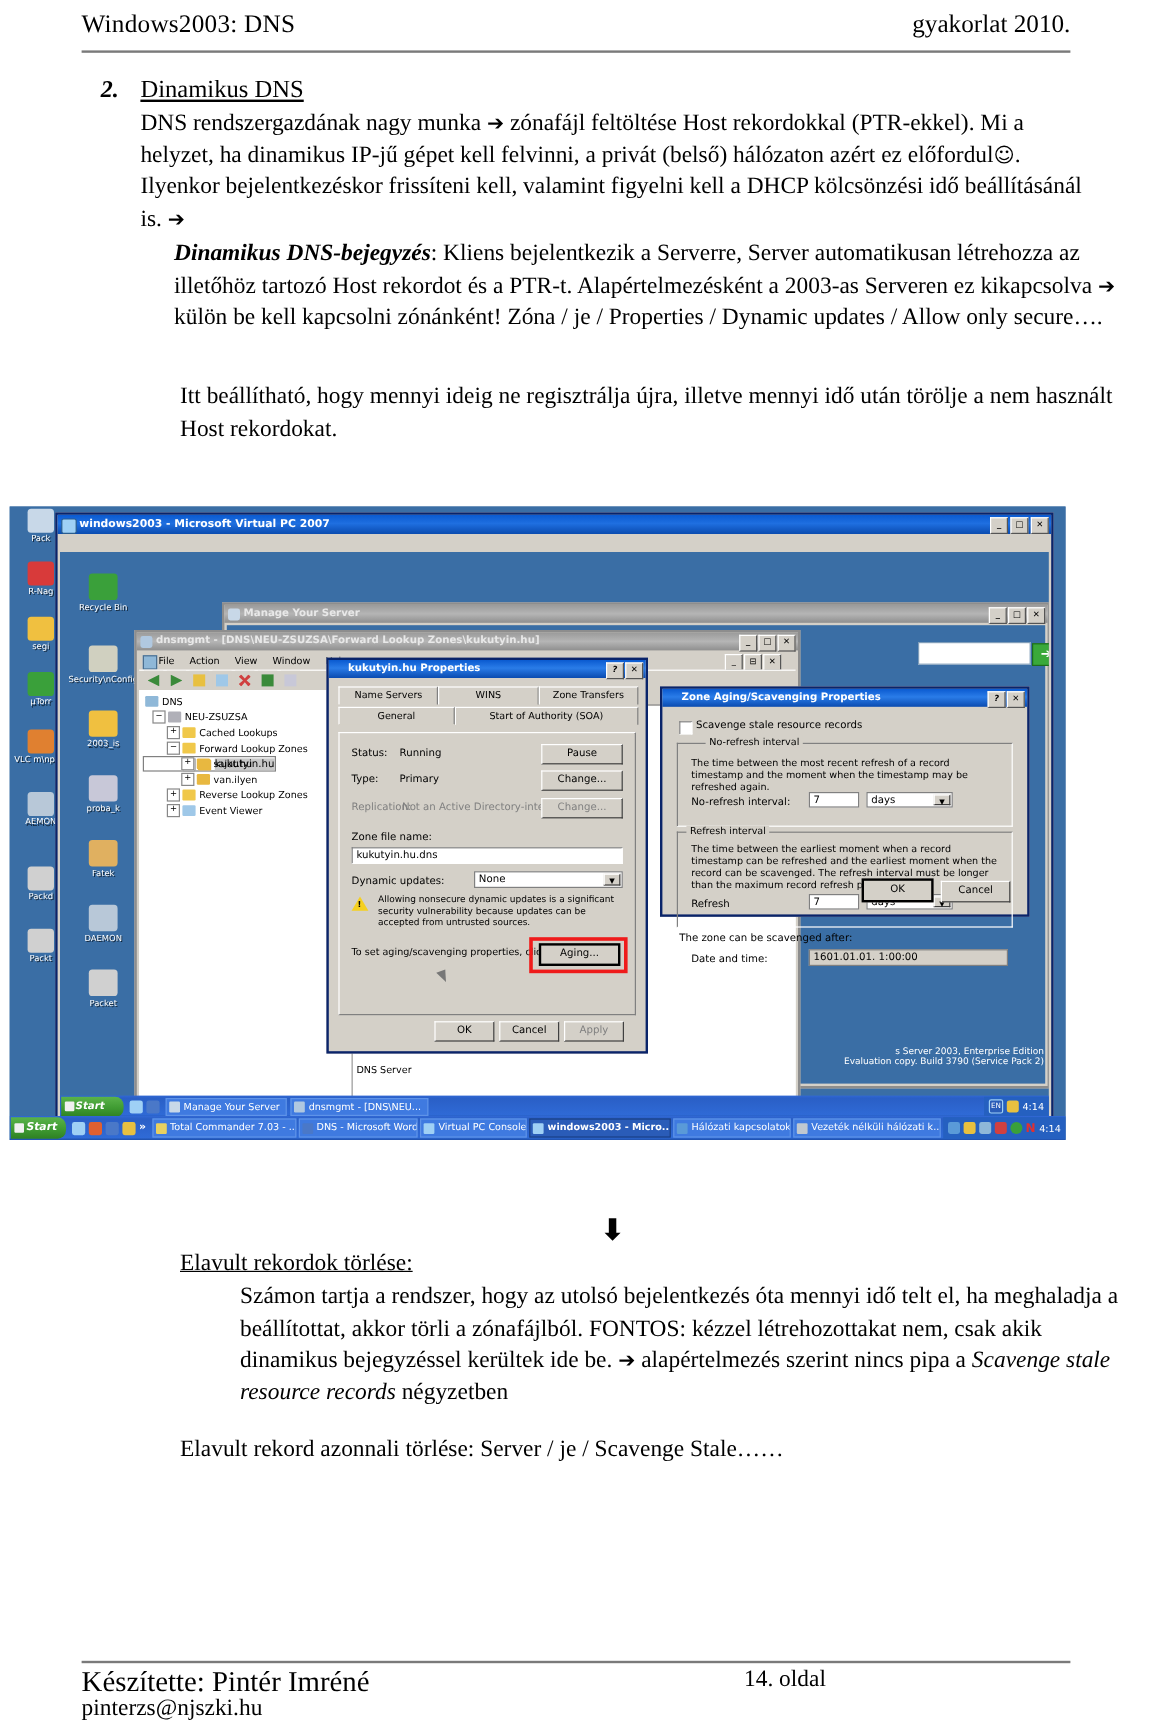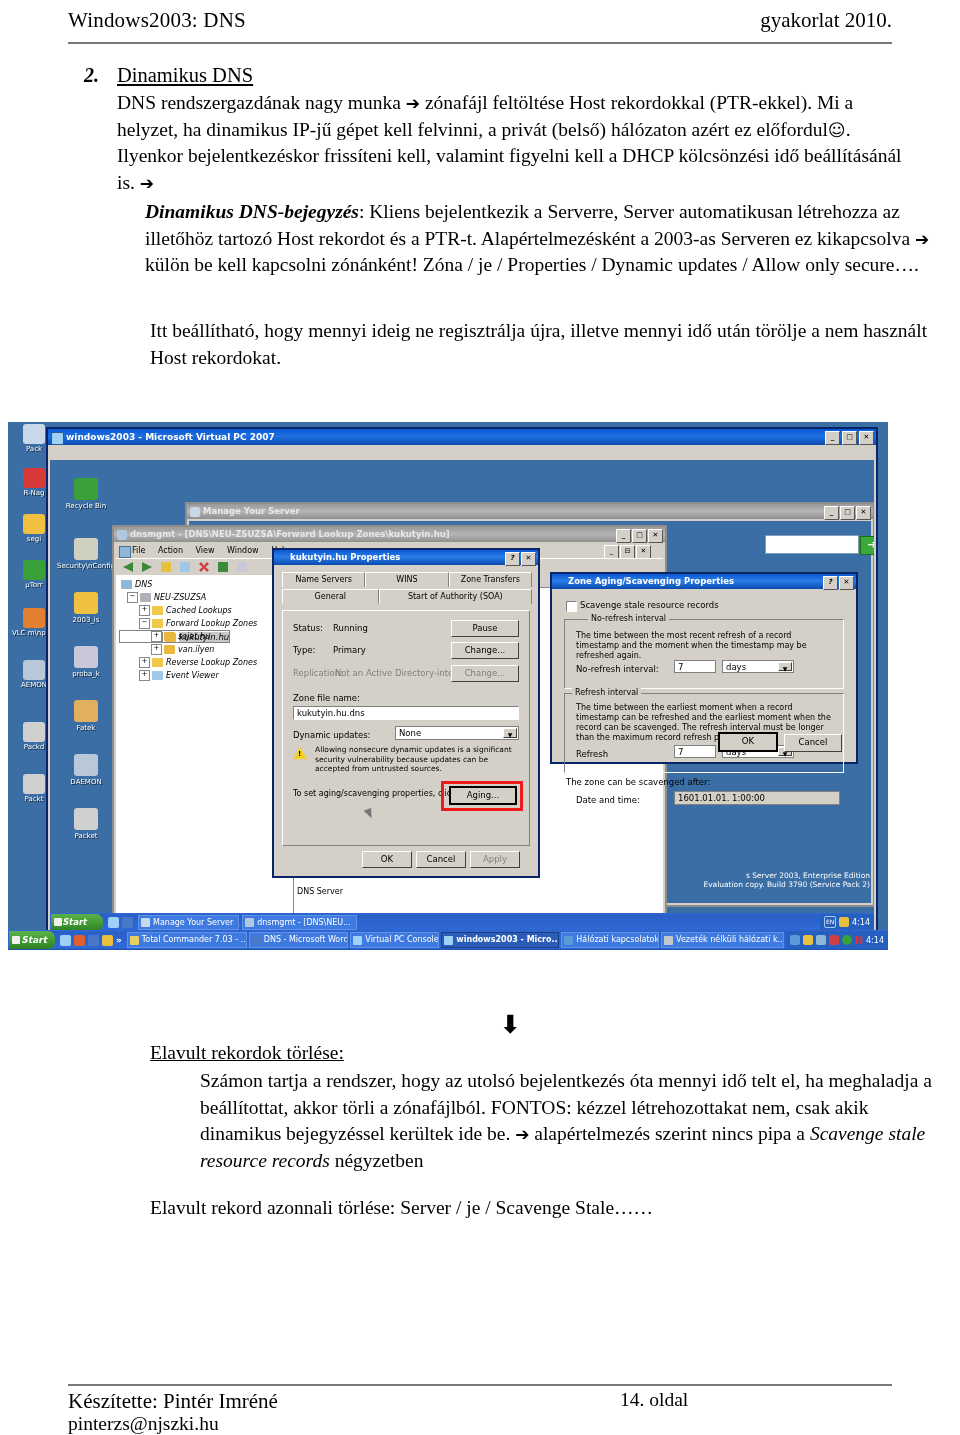--- a/index.html
+++ b/index.html
@@ -30,21 +30,21 @@
 
   .p4{left:150px;top:965px;width:790px;}
   .downarrow{position:absolute;left:500px;top:1012px;font-family:"DejaVu Sans",sans-serif;
     font-size:25px;line-height:25px;font-weight:bold;}
   .h-sub{position:absolute;left:150px;top:1042px;font-size:19.5px;text-decoration:underline;}
   .p5{left:200px;top:1068px;width:740px;}
   .p5b{left:150px;top:1195px;width:790px;}
 
   
   .ftr-rule{position:absolute;left:68px;top:1384px;width:824px;height:1.5px;background:#7a7a7a;}
-  .ftr-l1{position:absolute;left:68px;top:1389px;font-size:21px;}
+  .ftr-l1{position:absolute;left:68px;top:1389px;font-size:24px;}
   .ftr-l2{position:absolute;left:68px;top:1413px;font-size:19.5px;}
   .ftr-pg{position:absolute;left:620px;top:1389px;font-size:19.5px;}
 
   
   .shot{position:absolute;left:8px;top:422px;width:880px;height:528px;
         font-family:"DejaVu Sans", sans-serif;overflow:hidden;
         background:#3a6ea5;}
 
   
   .host-desk{position:absolute;inset:0;background:#3a6ea5;}
@@ -103,21 +103,21 @@
     border-top:1px solid #fff;display:flex;align-items:center;gap:3px;padding-left:4px;box-sizing:border-box;}
   .tbtn{width:14px;height:14px;background:#d4d0c8;border:1px solid transparent;position:relative;}
   .tbtn i{position:absolute;inset:2px;display:block;}
   .dns-split{position:absolute;left:2px;top:48px;right:2px;bottom:2px;background:#fff;display:flex;}
   .dns-tree{width:178px;background:#fff;border-right:1px solid #888;position:relative;font-size:8px;
             color:#000;padding:3px 0 0 3px;box-sizing:border-box;}
   .tnode{position:relative;height:13px;line-height:13px;white-space:nowrap;}
   .tnode .exp{display:inline-block;width:9px;height:9px;border:1px solid #888;background:#fff;
     font-size:7px;line-height:7px;text-align:center;vertical-align:middle;margin-right:2px;color:#000;}
   .tnode .ti{display:inline-block;width:11px;height:9px;vertical-align:middle;margin-right:3px;border-radius:1px;}
-  .tnode .tl{vertical-align:middle;font-style:italic;}
+  .tnode .tl{vertical-align:middle;}
   .tnode.sel .tl{background:#c8c8c8;}
   .dns-list{flex:1;background:#fff;position:relative;font-size:8px;overflow:hidden;}
   .dns-lhdr{height:12px;background:#d4d0c8;border-bottom:1px solid #888;}
   .rrow{height:12.5px;line-height:12.5px;padding-left:3px;white-space:nowrap;color:#000;}
 
   
   .kprop{left:222px;top:88px;width:268px;height:330px;}
   .kp-body{position:absolute;left:2px;top:17px;right:2px;bottom:2px;background:#d4d0c8;}
   .tabrow{position:absolute;left:6px;width:250px;height:15px;display:flex;gap:0;}
   .tab{flex:1;background:#d4d0c8;border:1px solid #fff;border-right-color:#808080;

